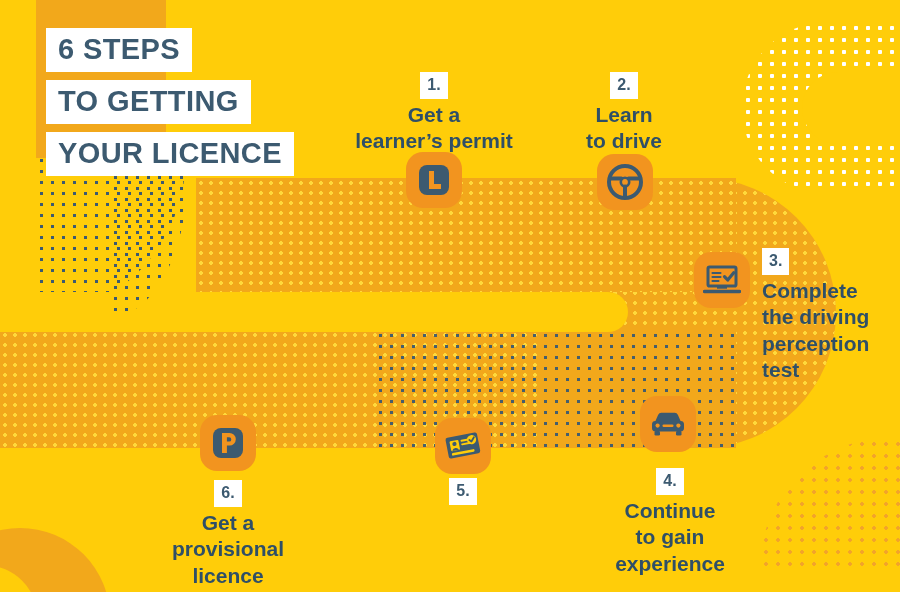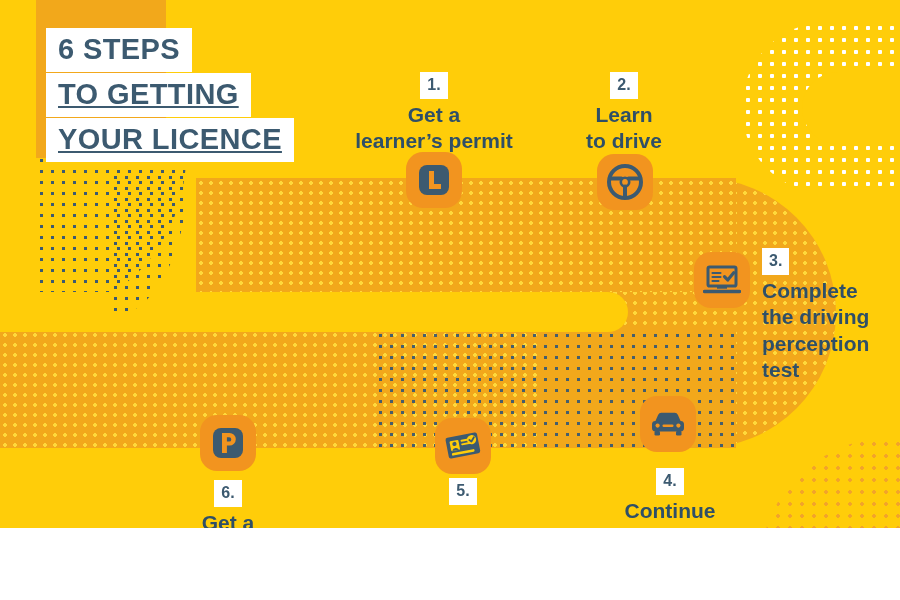--- a/index.html
+++ b/index.html
@@ -3,21 +3,21 @@
 <meta charset="utf-8">
 <title>6 Steps To Getting Your Licence</title>
 <style>
   html,body{margin:0;padding:0;}
   body{
     font-family:"Liberation Sans", sans-serif;
     background:#ffffff;
   }
   #infographic{
     position:relative;
-    width:900px;height:528px;
+    width:900px;height:592px;
     overflow:hidden;
     background:#FFCD09;
   }
 
   
   .deco{position:absolute;pointer-events:none;}
 
   .dots-light{
     background-image:radial-gradient(#FFD93B 1.6px, transparent 1.7px);
     background-size:9px 9px;
@@ -105,21 +105,21 @@
     background:#FFFFFF;
     color:#3C5A70;
     font-weight:bold;
     font-size:29px;
     letter-spacing:0.4px;
     line-height:1.0;
     padding:7px 12px 8px 12px;
     margin:0;
     white-space:nowrap;
   }
-  .title-line + .title-line{margin-top:1px;text-decoration:underline;}
+  .title-line + .title-line{margin-top:8px;}
 
   
   .step{position:absolute;z-index:9;}
   .step-num{
     display:inline-block;
     background:#FFFFFF;color:#3C5A70;
     font-weight:bold;font-size:16px;line-height:1;
     padding:5px 7px 6px 7px;
   }
   .step-text{
@@ -215,21 +215,21 @@
       <path d="M9.5 10 h8 M9.5 14 h8 M9.5 18 h6" stroke="#3C5A70" stroke-width="2.1" stroke-linecap="round"></path>
       <path d="M21.5 13.6 l3.2 3.4 l6-7.2" fill="none" stroke="#3C5A70" stroke-width="3.2" stroke-linecap="round" stroke-linejoin="round"></path>
       <path d="M1.5 28.5 h35" stroke="#3C5A70" stroke-width="3.4" stroke-linecap="round"></path>
       <path d="M14 24.5 h10" stroke="#3C5A70" stroke-width="2.4"></path>
     </svg>
   </div>
 
   <div class="step center" style="left:594px;top:468px;width:152px;">
     <div class="step-num">4.</div>
     <div class="step-text">Continue
-to drive
+to gain
 experience</div>
   </div>
   <div class="badge" style="left:640px;top:396px;">
     <svg width="40" height="32" viewBox="0 0 40 32" aria-hidden="true">
       <path d="M7 14 l3.2-7.2 a3.4 3.4 0 0 1 3-2 h13.6 a3.4 3.4 0 0 1 3 2 L33 14 z" fill="#3C5A70"></path>
       <rect x="4" y="13" width="32" height="10.5" rx="3.4" fill="#3C5A70"></rect>
       <rect x="6.5" y="23" width="5.5" height="4.6" rx="1.4" fill="#3C5A70"></rect>
       <rect x="28" y="23" width="5.5" height="4.6" rx="1.4" fill="#3C5A70"></rect>
       <circle cx="9.6" cy="17.6" r="2.1" fill="#F2941F"></circle>
       <circle cx="30.4" cy="17.6" r="2.1" fill="#F2941F"></circle>

